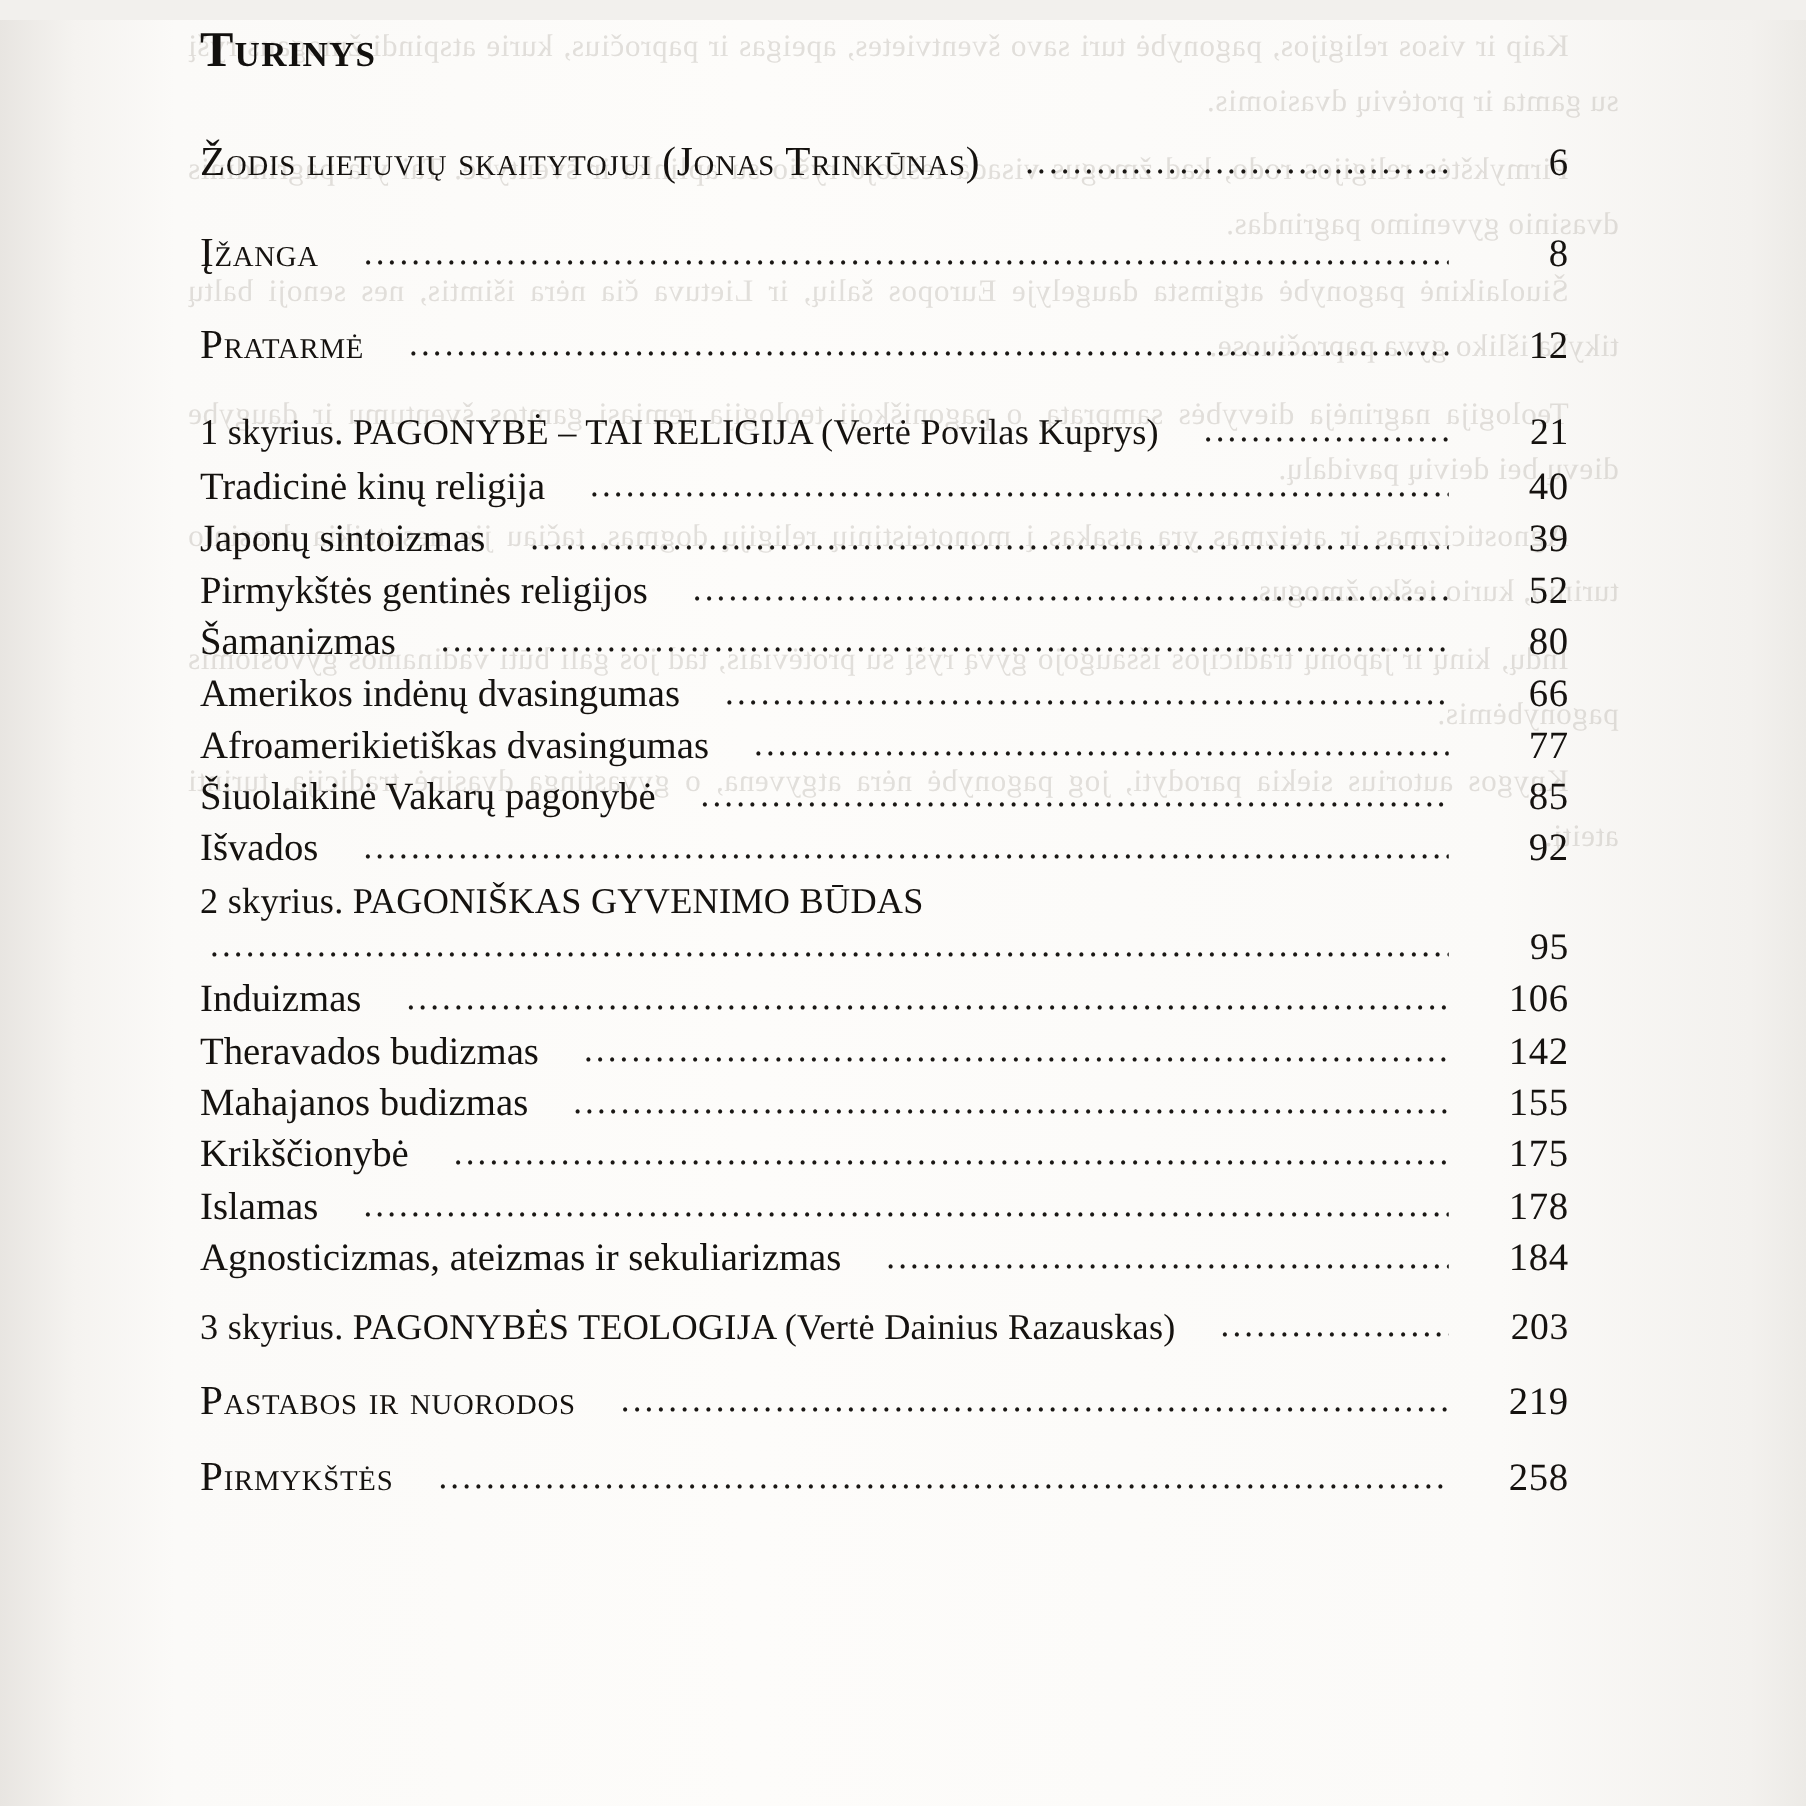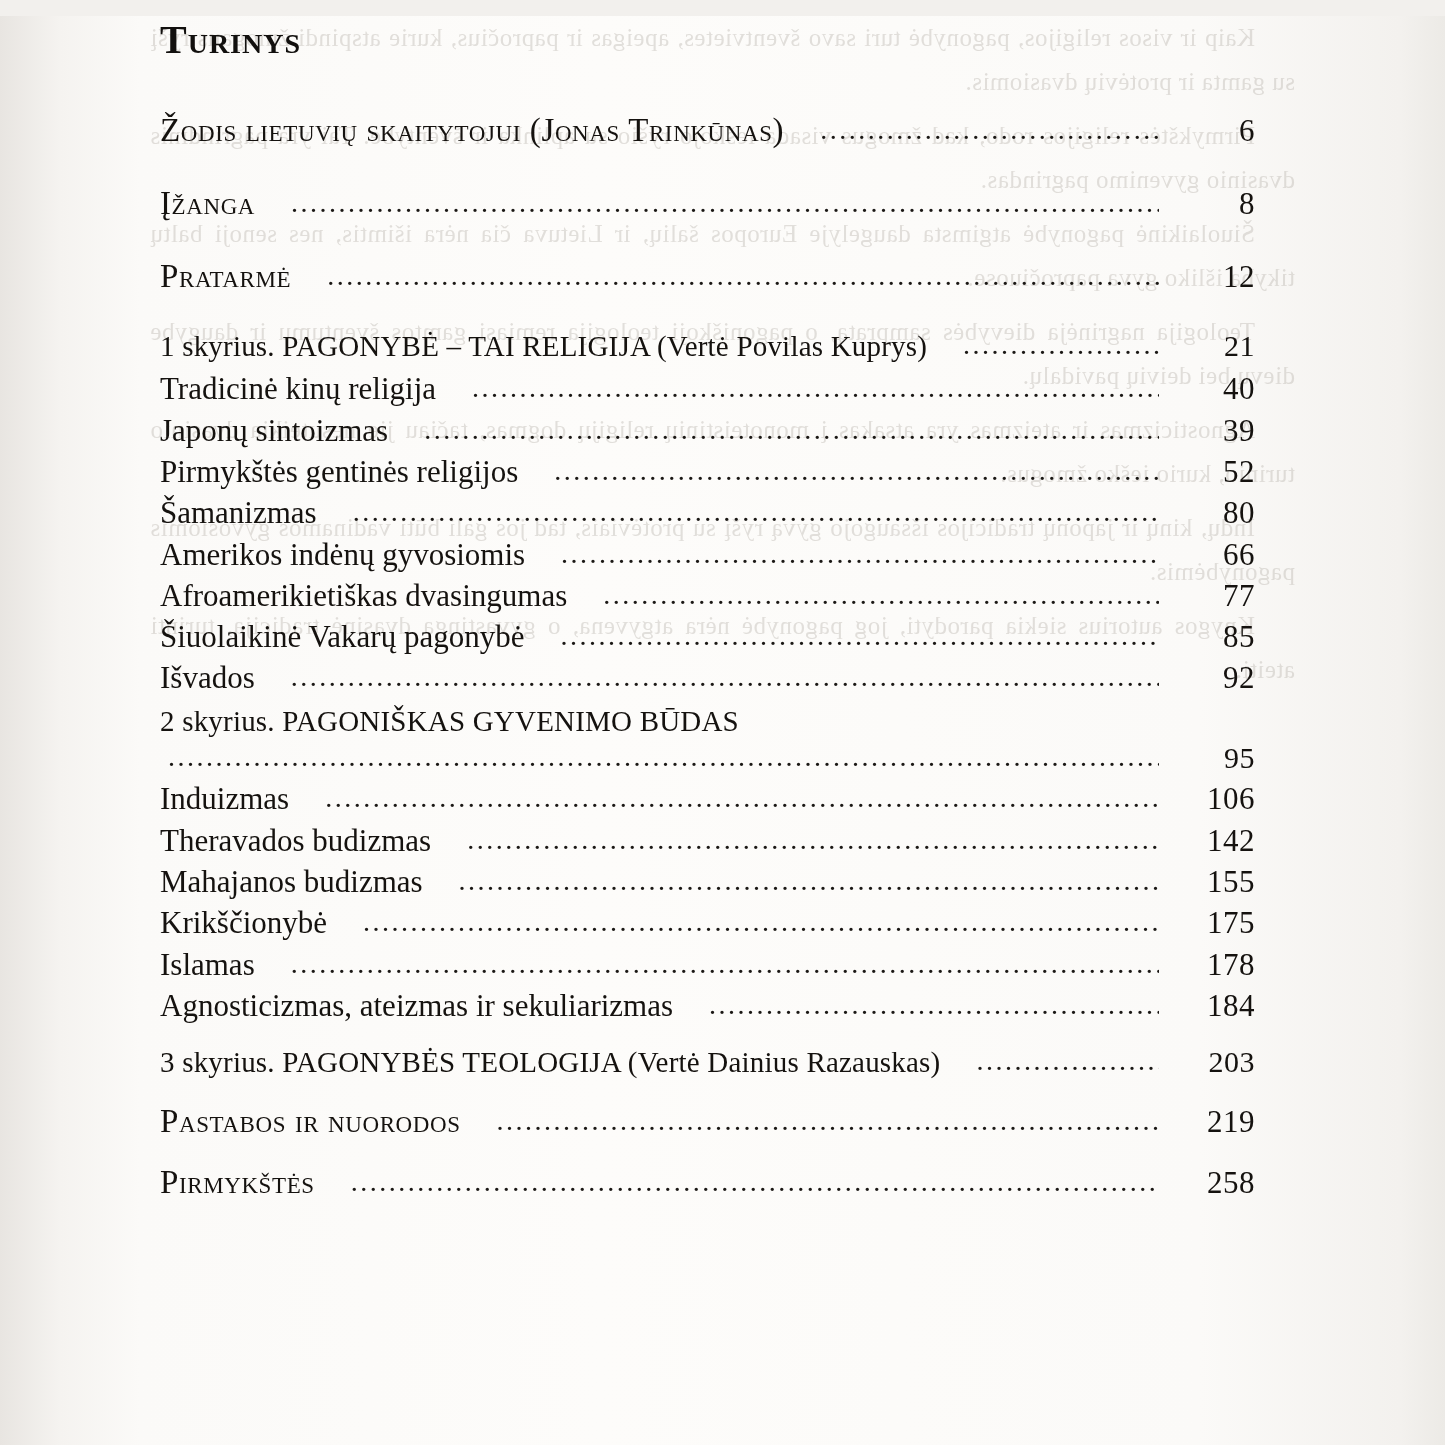--- a/index.html
+++ b/index.html
@@ -159,21 +159,21 @@
           <span class="label">Pirmykštės gentinės religijos</span>
           <span class="dots">......................................................................................................................</span>
           <span class="page">52</span>
         </div>
         <div class="entry sp-xs">
           <span class="label">Šamanizmas</span>
           <span class="dots">......................................................................................................................</span>
           <span class="page">80</span>
         </div>
         <div class="entry sp-xs">
-          <span class="label">Amerikos indėnų gyvosiomis</span>
+          <span class="label">Amerikos indėnų dvasingumas</span>
           <span class="dots">......................................................................................................................</span>
           <span class="page">66</span>
         </div>
         <div class="entry sp-xs">
           <span class="label">Afroamerikietiškas dvasingumas</span>
           <span class="dots">......................................................................................................................</span>
           <span class="page">77</span>
         </div>
         <div class="entry sp-xs">
           <span class="label">Šiuolaikinė Vakarų pagonybė</span>

